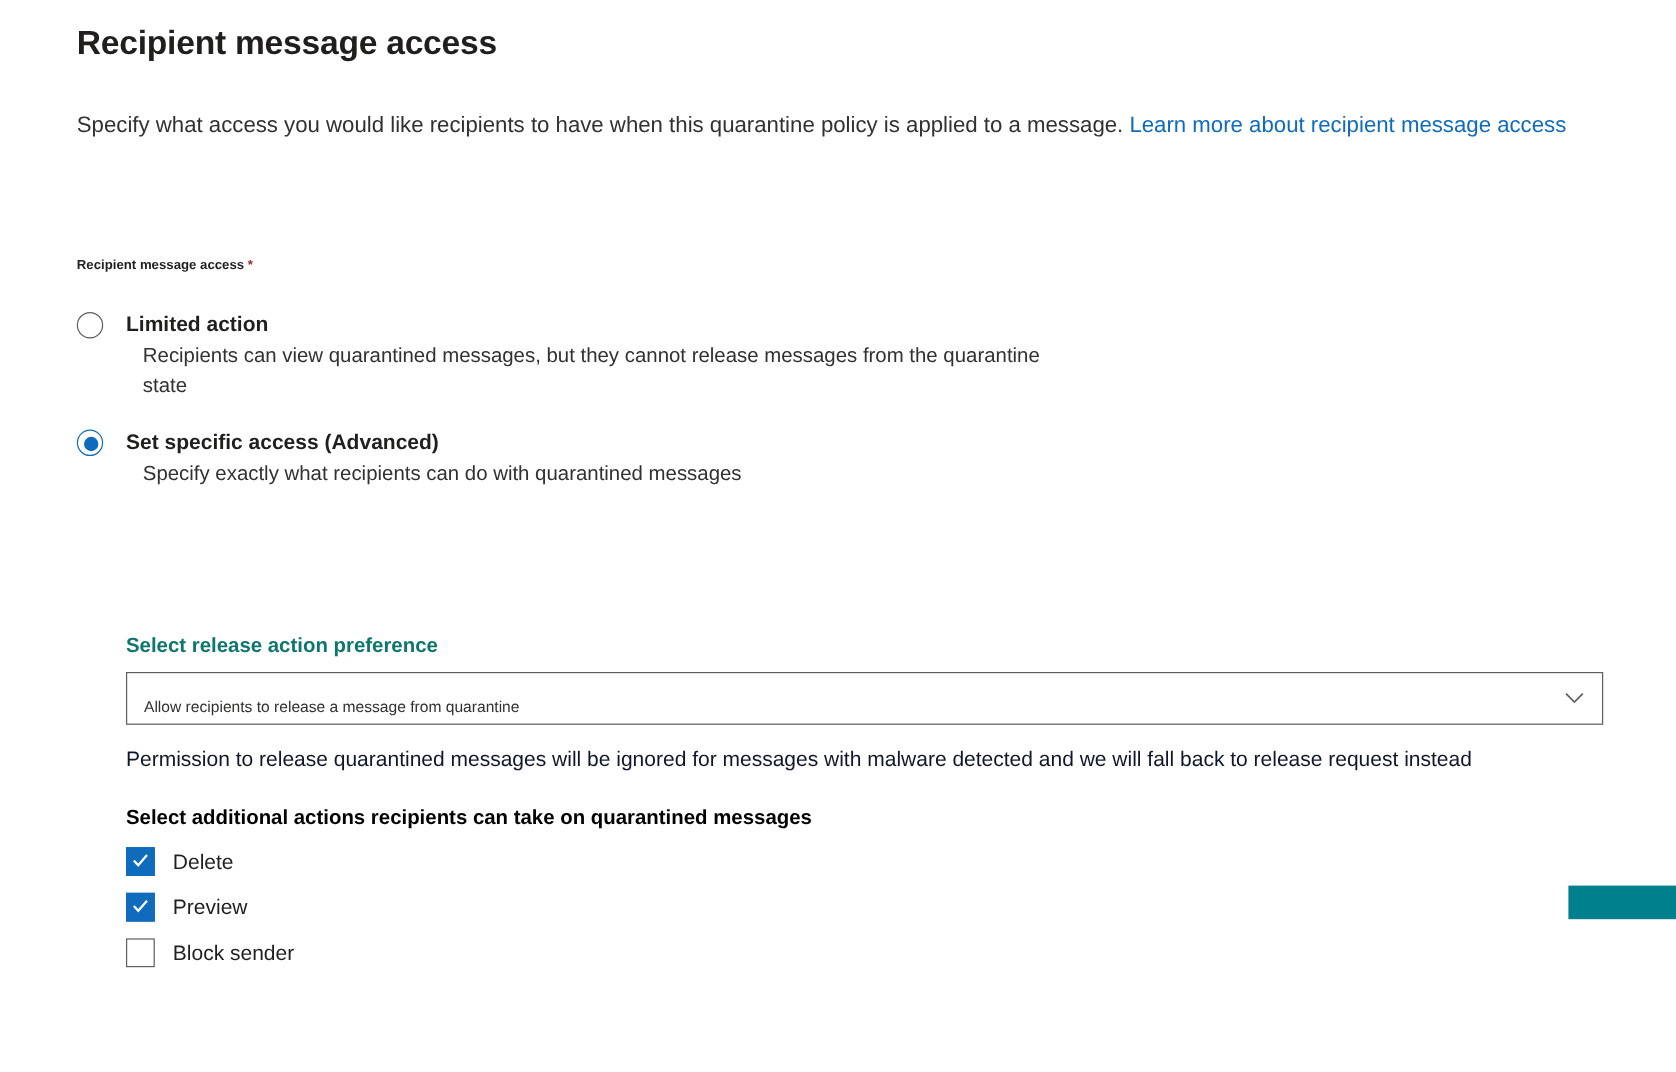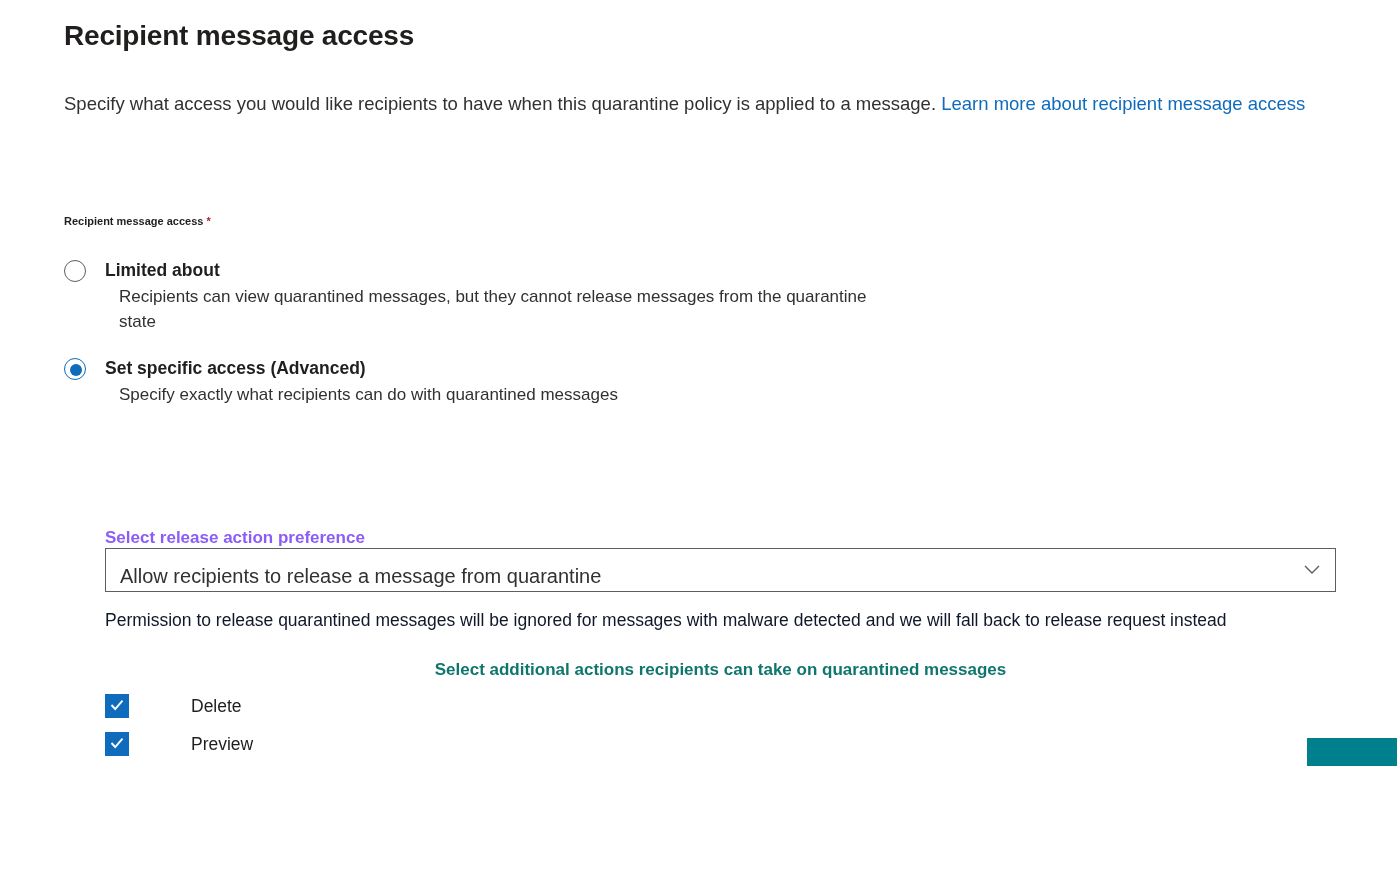--- a/index.html
+++ b/index.html
@@ -116,36 +116,37 @@
   
   .advanced {
     position: absolute;
     left: 105px;
     top: 528px;
     width: 1231px;
   }
   .sub-label {
     font-size: 17px;
     font-weight: bold;
-    color: #8b5cf6;
+    color: #0f766e;
+    margin-bottom: 12px;
   }
   .dropdown {
     position: relative;
     width: 1231px;
     height: 44px;
     border: 1px solid #605e5c;
     box-sizing: border-box;
     background: #fff;
     display: flex;
     align-items: center;
     cursor: pointer;
   }
   .dropdown-value {
     padding-left: 14px;
-    font-size: 20px;
+    font-size: 13px;
     color: #323130;
     margin-top: 12px;
   }
   .chev {
     position: absolute;
     right: 14px;
     top: 50%;
     transform: translateY(-50%);
     width: 18px;
     height: 18px;
@@ -154,28 +155,26 @@
     margin-top: 14px;
     font-size: 17.5px;
     line-height: 28px;
     color: #0f172a;
     max-width: 1231px;
   }
   .checkbox-label {
     margin-top: 26px;
     font-size: 17px;
     font-weight: bold;
-    color: #0f766e;
-    text-align: center;
+    color: #000000;
   }
   .check-row {
     display: flex;
     align-items: center;
     margin-top: 14px;
-    gap: 47px;
   }
   .check-box {
     width: 24px;
     height: 24px;
     box-sizing: border-box;
     border: 1.6px solid #605e5c;
     background: #fff;
     position: relative;
     flex: 0 0 auto;
   }
@@ -224,21 +223,21 @@
   <div class="field-label">
     <span>Recipient message access</span><span class="required-star">*</span>
   </div>
 
   <div class="radio-group">
 
     <div class="radio-row">
       <span class="radio-outer">
         
       </span>
-      <div class="radio-label">Limited about</div>
+      <div class="radio-label">Limited action</div>
       <div class="radio-desc">Recipients can view quarantined messages, but they cannot release messages from the quarantine state</div>
     </div>
 
     <div class="radio-row selected">
       <span class="radio-outer">
         <span class="radio-inner"></span>
       </span>
       <div class="radio-label">Set specific access (Advanced)</div>
       <div class="radio-desc">Specify exactly what recipients can do with quarantined messages</div>
     </div>
@@ -277,18 +276,24 @@
       <span class="check-box">
         <span class="check-mark">
           <svg viewBox="0 0 14 14" width="14" height="14" aria-hidden="true">
             <path d="M1.5 7 L5.2 11 L12.5 2.6" fill="none" stroke="#ffffff" stroke-width="1.9"></path>
           </svg>
         </span>
       </span>
       <span class="check-text">Preview</span>
     </div>
 
+    <div class="check-row">
+      <span class="check-box">
+        
+      </span>
+      <span class="check-text">Block sender</span>
+    </div>
 
   </div>
 
   <div class="corner-button"></div>
 
 </div>
 
 </body></html>

